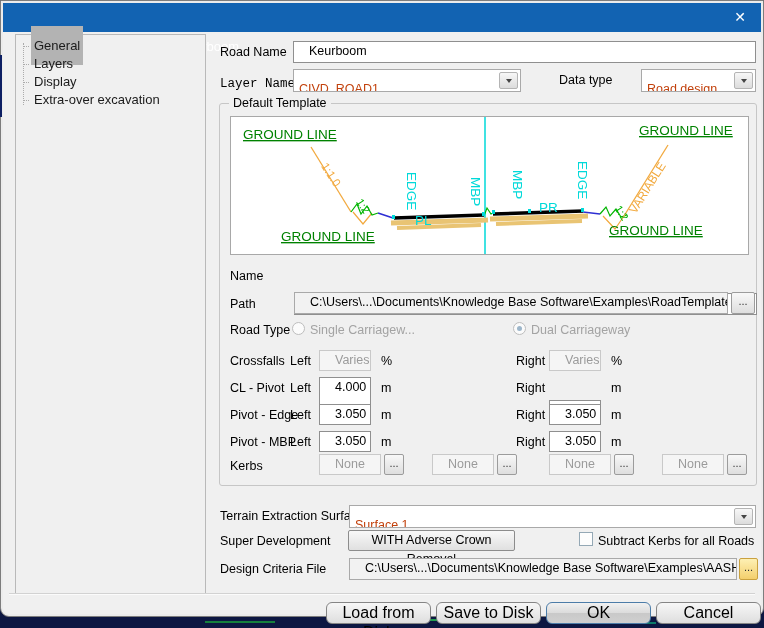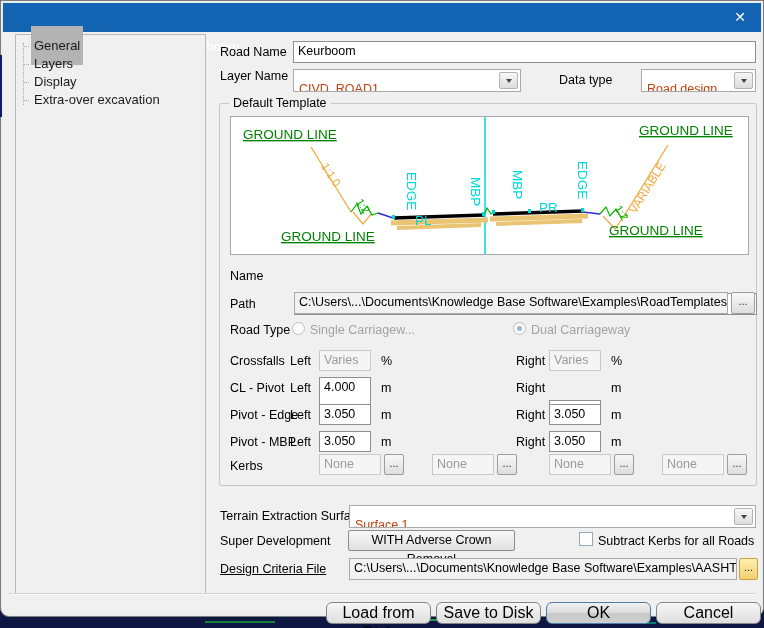--- a/index.html
+++ b/index.html
@@ -18,21 +18,21 @@
            border:1px solid #b9b9b9;box-sizing:border-box;background:#f0f0f0;}
   .tree-vline{position:absolute;left:7px;top:8px;height:62px;border-left:1px dotted #ababab;}
   .tree-item{position:absolute;left:7px;height:17px;font-size:13px;color:#1b1b1b;white-space:nowrap;}
   .tree-item .hdash{display:inline-block;width:6px;border-top:1px dotted #ababab;vertical-align:middle;margin-right:2px;}
   .tree-item .tlabel{padding:12px 3px;}
   .tree-item .tlabel.sel{background:#b3b3b3;}
   
   .lbl{position:absolute;font-size:12.5px;color:#000;white-space:nowrap;}
   .glbl{position:absolute;font-size:12.5px;color:#a3a3a3;white-space:nowrap;}
   .tb{position:absolute;box-sizing:border-box;height:22px;background:#fff;border:1px solid #8f8f8f;
-      font-size:12.5px;color:#000;padding:2px 4px;white-space:nowrap;overflow:hidden;}
+      font-size:12.5px;color:#000;padding:2px 15px;white-space:nowrap;overflow:hidden;}
   .tb.ro{background:#f2f2f2;border-color:#a9a9a9;}
   .tb.dis{background:#f5f5f5;border-color:#c9c9c9;color:#9b9b9b;}
   .combo{position:absolute;box-sizing:border-box;height:23px;background:#fff;border:1px solid #a9a9a9;
          font-size:12.5px;color:#c2410c;padding:12px 22px 2px 5px;white-space:nowrap;overflow:hidden;}
   .dd{position:absolute;top:2px;right:2px;bottom:2px;width:17px;background:linear-gradient(#f7f7f7,#dcdcdc);
       border:1px solid #b4b4b4;border-radius:2px;display:flex;align-items:center;justify-content:center;}
   .dd .tri{width:0;height:0;border-left:3.5px solid transparent;border-right:3.5px solid transparent;border-top:4px solid #444;}
   .bb{position:absolute;box-sizing:border-box;width:24px;height:22px;background:linear-gradient(#f8f8f8,#dedede);
       border:1px solid #9c9c9c;border-radius:2px;font-size:11px;color:#333;text-align:center;line-height:17px;}
   .bb.small{width:20px;height:21px;}
@@ -73,21 +73,21 @@
       <div class="tree-vline"></div>
       <div class="tree-item" style="top:3px;"><span class="hdash"></span><span class="tlabel sel">General</span></div>
       <div class="tree-item" style="top:21px;"><span class="hdash"></span><span class="tlabel">Layers</span></div>
       <div class="tree-item" style="top:39px;"><span class="hdash"></span><span class="tlabel">Display</span></div>
       <div class="tree-item" style="top:57px;"><span class="hdash"></span><span class="tlabel">Extra-over excavation</span></div>
     </div>
 
     <div class="lbl" style="left:219px;top:44px;">Road Name</div>
     <div class="tb" style="left:292px;top:40px;width:463px;">Keurboom</div>
 
-    <div class="lbl" style="left:219px;top:68px;">Layer Name</div>
+    <div class="lbl" style="left:219px;top:76px;font-family:Liberation Mono, monospace;">Layer Name</div>
     <div class="combo" style="left:292px;top:68px;width:228px;">
       <span>CIVD_ROAD1</span>
       <span class="dd">
           <span class="tri"></span>
         </span>
     </div>
 
     <div class="lbl" style="left:558px;top:72px;">Data type</div>
     <div class="combo" style="left:640px;top:68px;width:115px;">
       <span>Road design</span>
@@ -215,21 +215,21 @@
       <span class="dd">
           <span class="tri"></span>
         </span>
     </div>
 
     <div class="lbl" style="left:219px;top:533px;">Super Development</div>
     <div class="pushbtn" style="left:347px;top:529px;width:167px;height:21px;">WITH Adverse Crown Removal</div>
     <div class="cb" style="left:578px;top:531px;"></div>
     <div class="lbl" style="left:597px;top:533px;">Subtract Kerbs for all Roads</div>
 
-    <div class="lbl" style="left:219px;top:561px;text-decoration:underline;">Design Criteria File</div>
+    <div class="lbl" style="left:219px;top:561px;">Design Criteria File</div>
     <div class="tb ro" style="left:348px;top:557px;width:388px;">C:\Users\...\Documents\Knowledge Base Software\Examples\AASHTO Rural roads</div>
     <div class="bb gold" style="left:738px;top:557px;">...</div>
 
     <div class="sep"></div>
     <div class="fbtn" style="left:325px;">Load from Disk</div>
     <div class="fbtn" style="left:435px;">Save to Disk</div>
     <div class="fbtn def" style="left:545px;">OK</div>
     <div class="fbtn" style="left:655px;">Cancel</div>
   </div>
 </div>

